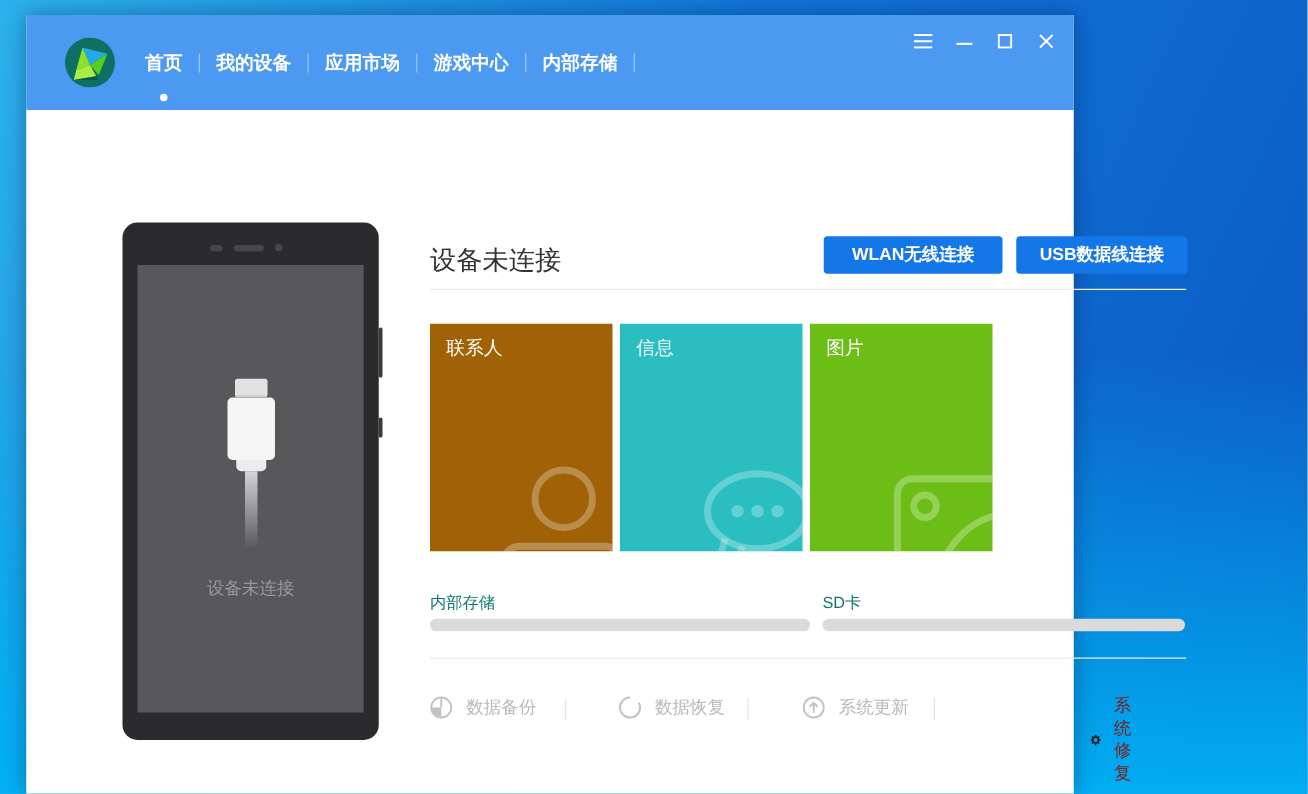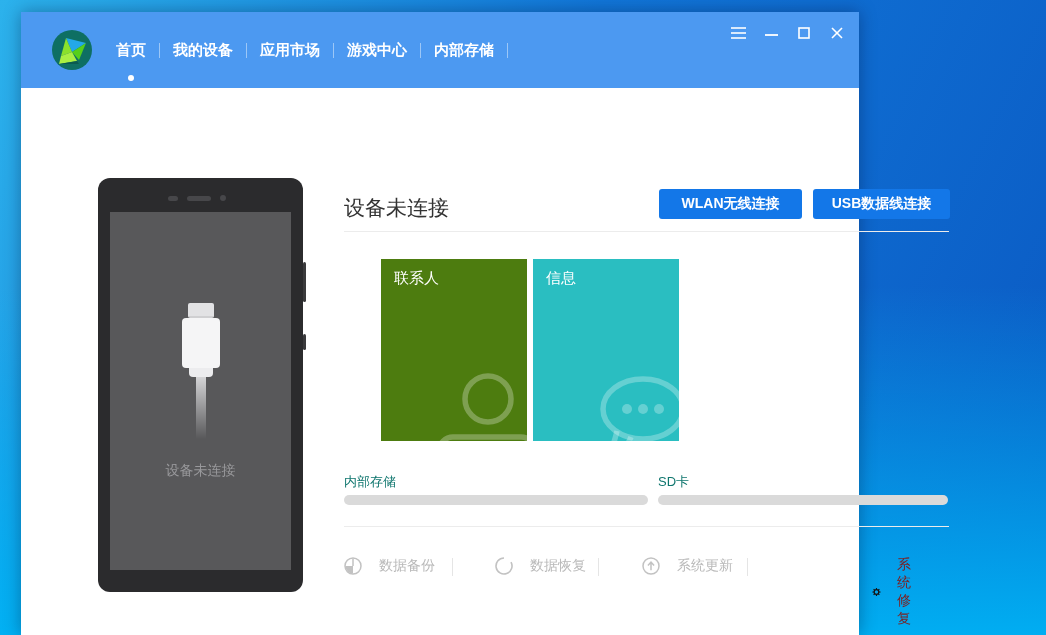--- a/index.html
+++ b/index.html
@@ -63,21 +63,21 @@
   .btn-usb  { left:792px; width:137px; }
   .hr { position:absolute; left:323px; width:605px; height:1px; background:#ececec; }
   .hr1 { top:219px; } .hr2 { top:514px; }
   .tiles { position:absolute; left:323px; top:247px; display:flex; gap:6px; }
   .tile { position:relative; width:146px; height:182px; overflow:hidden; cursor:pointer; }
   .tile-label { position:absolute; left:13px; top:10px; color:#fff; font-size:15px; }
   .tile-art { position:absolute; left:62px; top:118px; overflow:visible; }
   .storage-label { position:absolute; top:461px; color:#0f766e; font-size:13px;text-align:right; }
   .bar { position:absolute; top:483px; height:10px; background:#dadada; border-radius:5px; overflow:hidden; }
   .bar-fill { height:100%; background:#4c99f1; width:0%; }
-  .action { position:absolute; top:544px; display:flex; align-items:center; gap:16px; cursor:pointer; }
+  .action { position:absolute; top:544px; display:flex; align-items:center; gap:10px; cursor:pointer; }
   .action .lbl { font-size:14px; color:#b9b9b9; }
   .action.enabled .lbl { color:#7f1d1d; }
   .act-sep { position:absolute; top:546px; width:1px; height:18px; background:#e5e5e5; }
 </style>
 </head>
 <body>
 
 <div class="desktop">
   <div class="app-window">
 
@@ -159,37 +159,45 @@
     </div>
 
     <div class="main-title">设备未连接</div>
 
     <button class="btn btn-usb" style="background-color: rgb(19, 119, 232);">USB数据线连接</button>
     <button class="btn btn-wlan" style="background-color: rgb(19, 119, 232);">WLAN无线连接</button>
 
     <div class="hr hr1"></div>
 
     <div class="tiles">
-      <div class="tile" style="background-color: #4d7c0f; margin-left: 37px;">
+      <div class="tile" style="background-color: #a16207;">
         <span class="tile-label">联系人</span>
         <svg class="tile-art" width="100" height="100" viewBox="0 0 100 100" fill="none" stroke="rgba(255,255,255,.28)" stroke-width="5.5">
           <circle cx="45" cy="22" r="23"></circle>
           <rect x="-4" y="60" width="96" height="60" rx="14"></rect>
         </svg>
       </div>
       <div class="tile" style="background-color: rgb(42, 190, 193); padding-left: 23px;">
         <span class="tile-label">信息</span>
         <svg class="tile-art" width="100" height="100" viewBox="0 0 100 100" fill="none" stroke="rgba(255,255,255,.28)" stroke-width="5.5">
           <ellipse cx="48" cy="32" rx="40" ry="30"></ellipse>
           <path d="M22 54 Q16 80 4 92 Q28 80 36 60"></path>
           <g fill="rgba(255,255,255,.28)" stroke="none">
             <circle cx="32" cy="32" r="5"></circle>
               <circle cx="48" cy="32" r="5"></circle>
               <circle cx="64" cy="32" r="5"></circle>
           </g>
+        </svg>
+      </div>
+      <div class="tile" style="background-color: rgb(108, 190, 23);">
+        <span class="tile-label">图片</span>
+        <svg class="tile-art" width="100" height="100" viewBox="0 0 100 100" fill="none" stroke="rgba(255,255,255,.28)" stroke-width="5.5">
+          <rect x="8" y="6" width="90" height="86" rx="12"></rect>
+          <circle cx="30" cy="28" r="9"></circle>
+          <path d="M98 34 A 58 58 0 0 0 42 92"></path>
         </svg>
       </div>
     </div>
 
     <span class="storage-label" style="left:323px;">内部存储</span>
     <div class="bar" style="left:323px; width:304px;">
       <div class="bar-fill"></div>
     </div>
     <span class="storage-label" style="left:637px;">SD卡</span>
     <div class="bar" style="left:637px; width:290px;">

